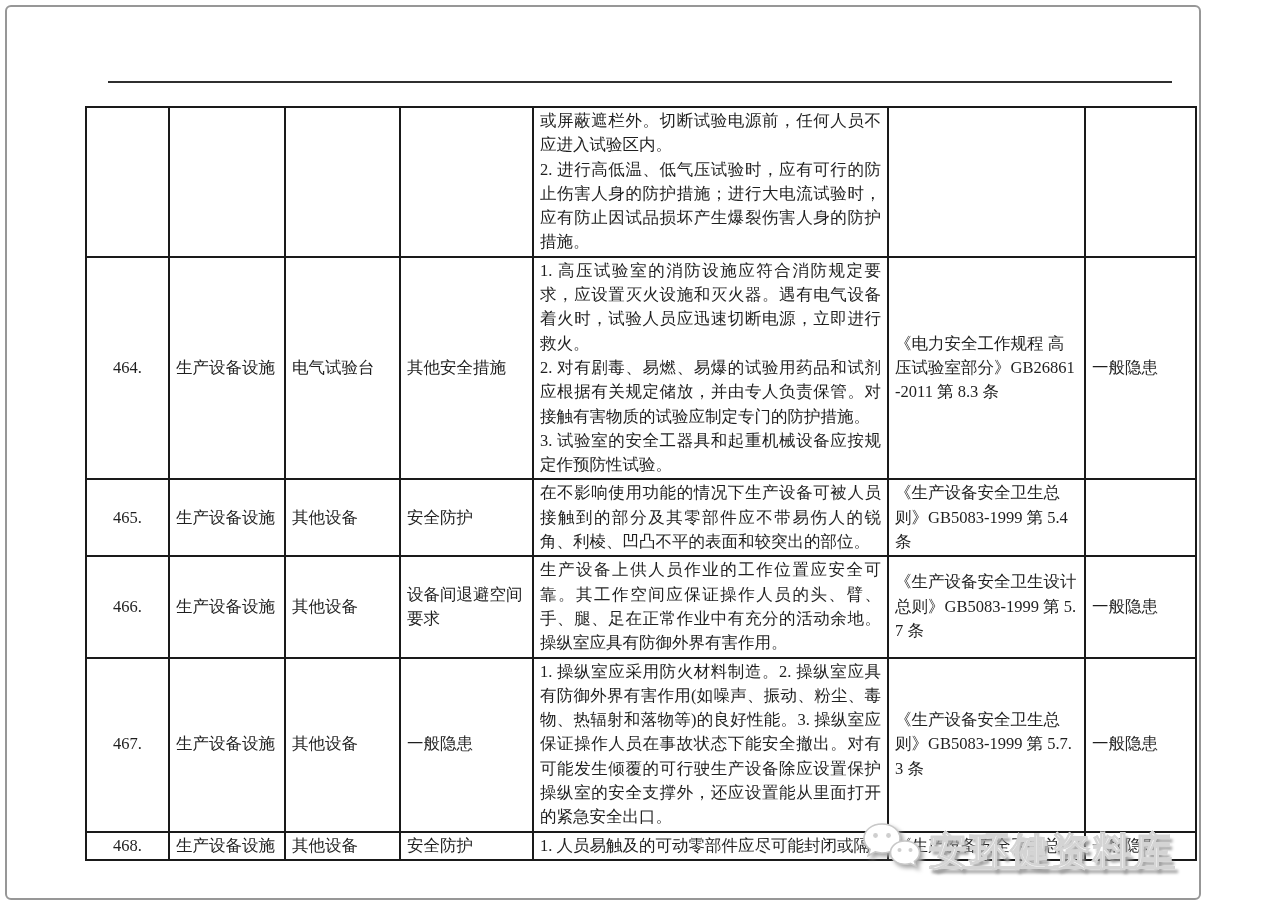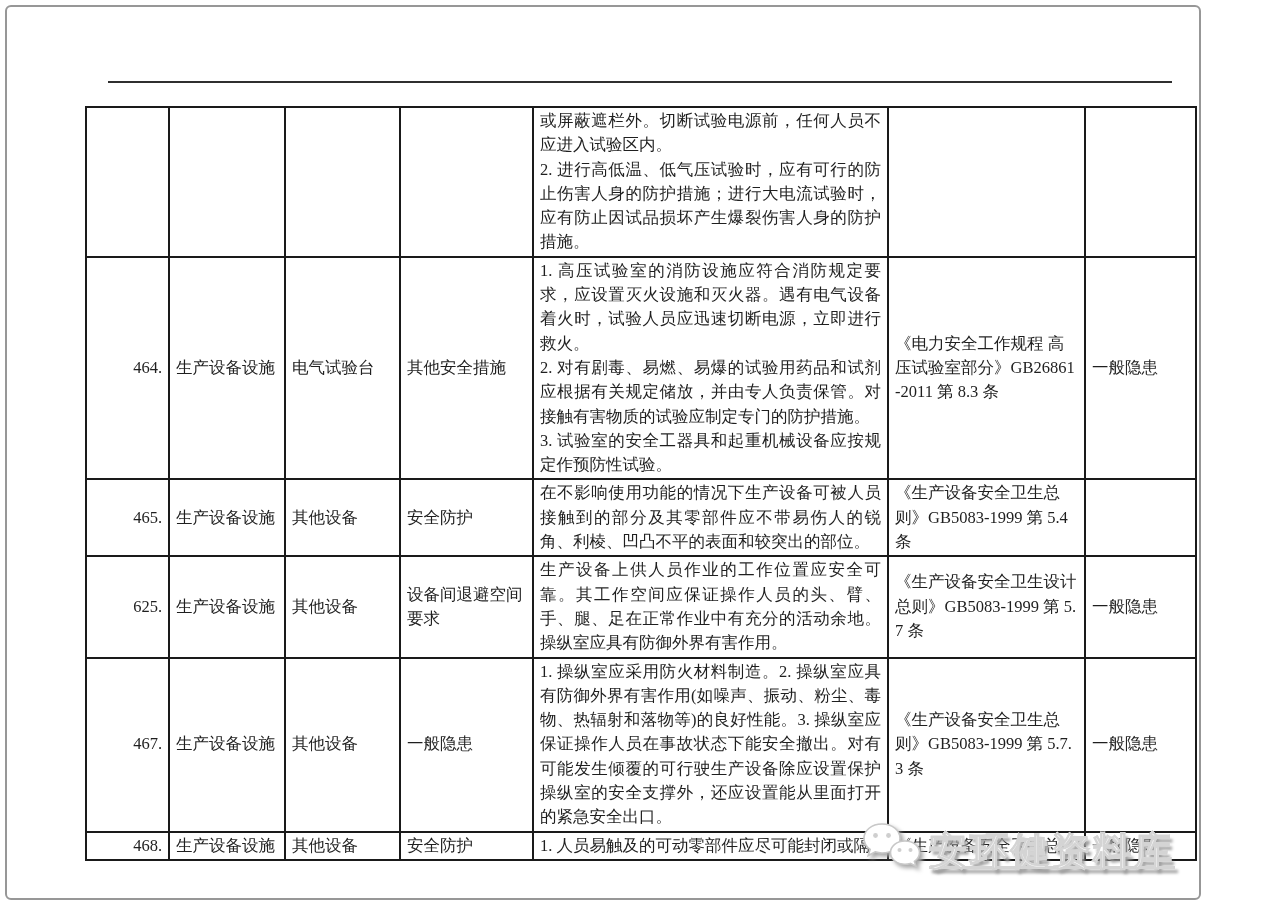--- a/index.html
+++ b/index.html
@@ -42,21 +42,21 @@
     table-layout: fixed;
   }
   table.audit-table td {
     border: 2px solid #1a1a1a;
     font-size: 16.5px;
     line-height: 24.3px;
     padding: 1px 6px;
     vertical-align: middle;
     word-break: break-all;
   }
-  td.c-no   { text-align: right; padding: 1px 2px; }
+  td.c-no   { text-align: center; padding: 1px 2px; }
   td.c-cat  { padding-left: 8px; }
   td.c-equip{ padding-left: 8px; }
   td.c-item { padding-left: 8px; }
   td.c-desc {
     vertical-align: top;
     text-align: justify;
     padding: 1px 5px 1px 6px;
   }
   td.c-ref  { padding: 1px 6px 1px 9px; margin-top: 41px; }
   td.c-level{ padding-left: 9px; margin-top: 16px; }
@@ -139,21 +139,21 @@
     <td class="c-cat">生产设备设施</td>
     <td class="c-equip">其他设备</td>
     <td class="c-item">安全防护</td>
     <td class="c-desc">
             <div>在不影响使用功能的情况下生产设备可被人员接触到的部分及其零部件应不带易伤人的锐角、利棱、凹凸不平的表面和较突出的部位。</div>
           </td>
     <td class="c-ref">《生产设备安全卫生总则》GB5083-1999 第 5.4 条</td>
     <td class="c-level"></td>
   </tr>
         <tr>
-    <td class="c-no">625.</td>
+    <td class="c-no">466.</td>
     <td class="c-cat">生产设备设施</td>
     <td class="c-equip">其他设备</td>
     <td class="c-item">设备间退避空间要求</td>
     <td class="c-desc">
             <div>生产设备上供人员作业的工作位置应安全可靠。其工作空间应保证操作人员的头、臂、手、腿、足在正常作业中有充分的活动余地。操纵室应具有防御外界有害作用。</div>
           </td>
     <td class="c-ref">《生产设备安全卫生设计总则》GB5083-1999 第 5.7 条</td>
     <td class="c-level">一般隐患</td>
   </tr>
         <tr>

